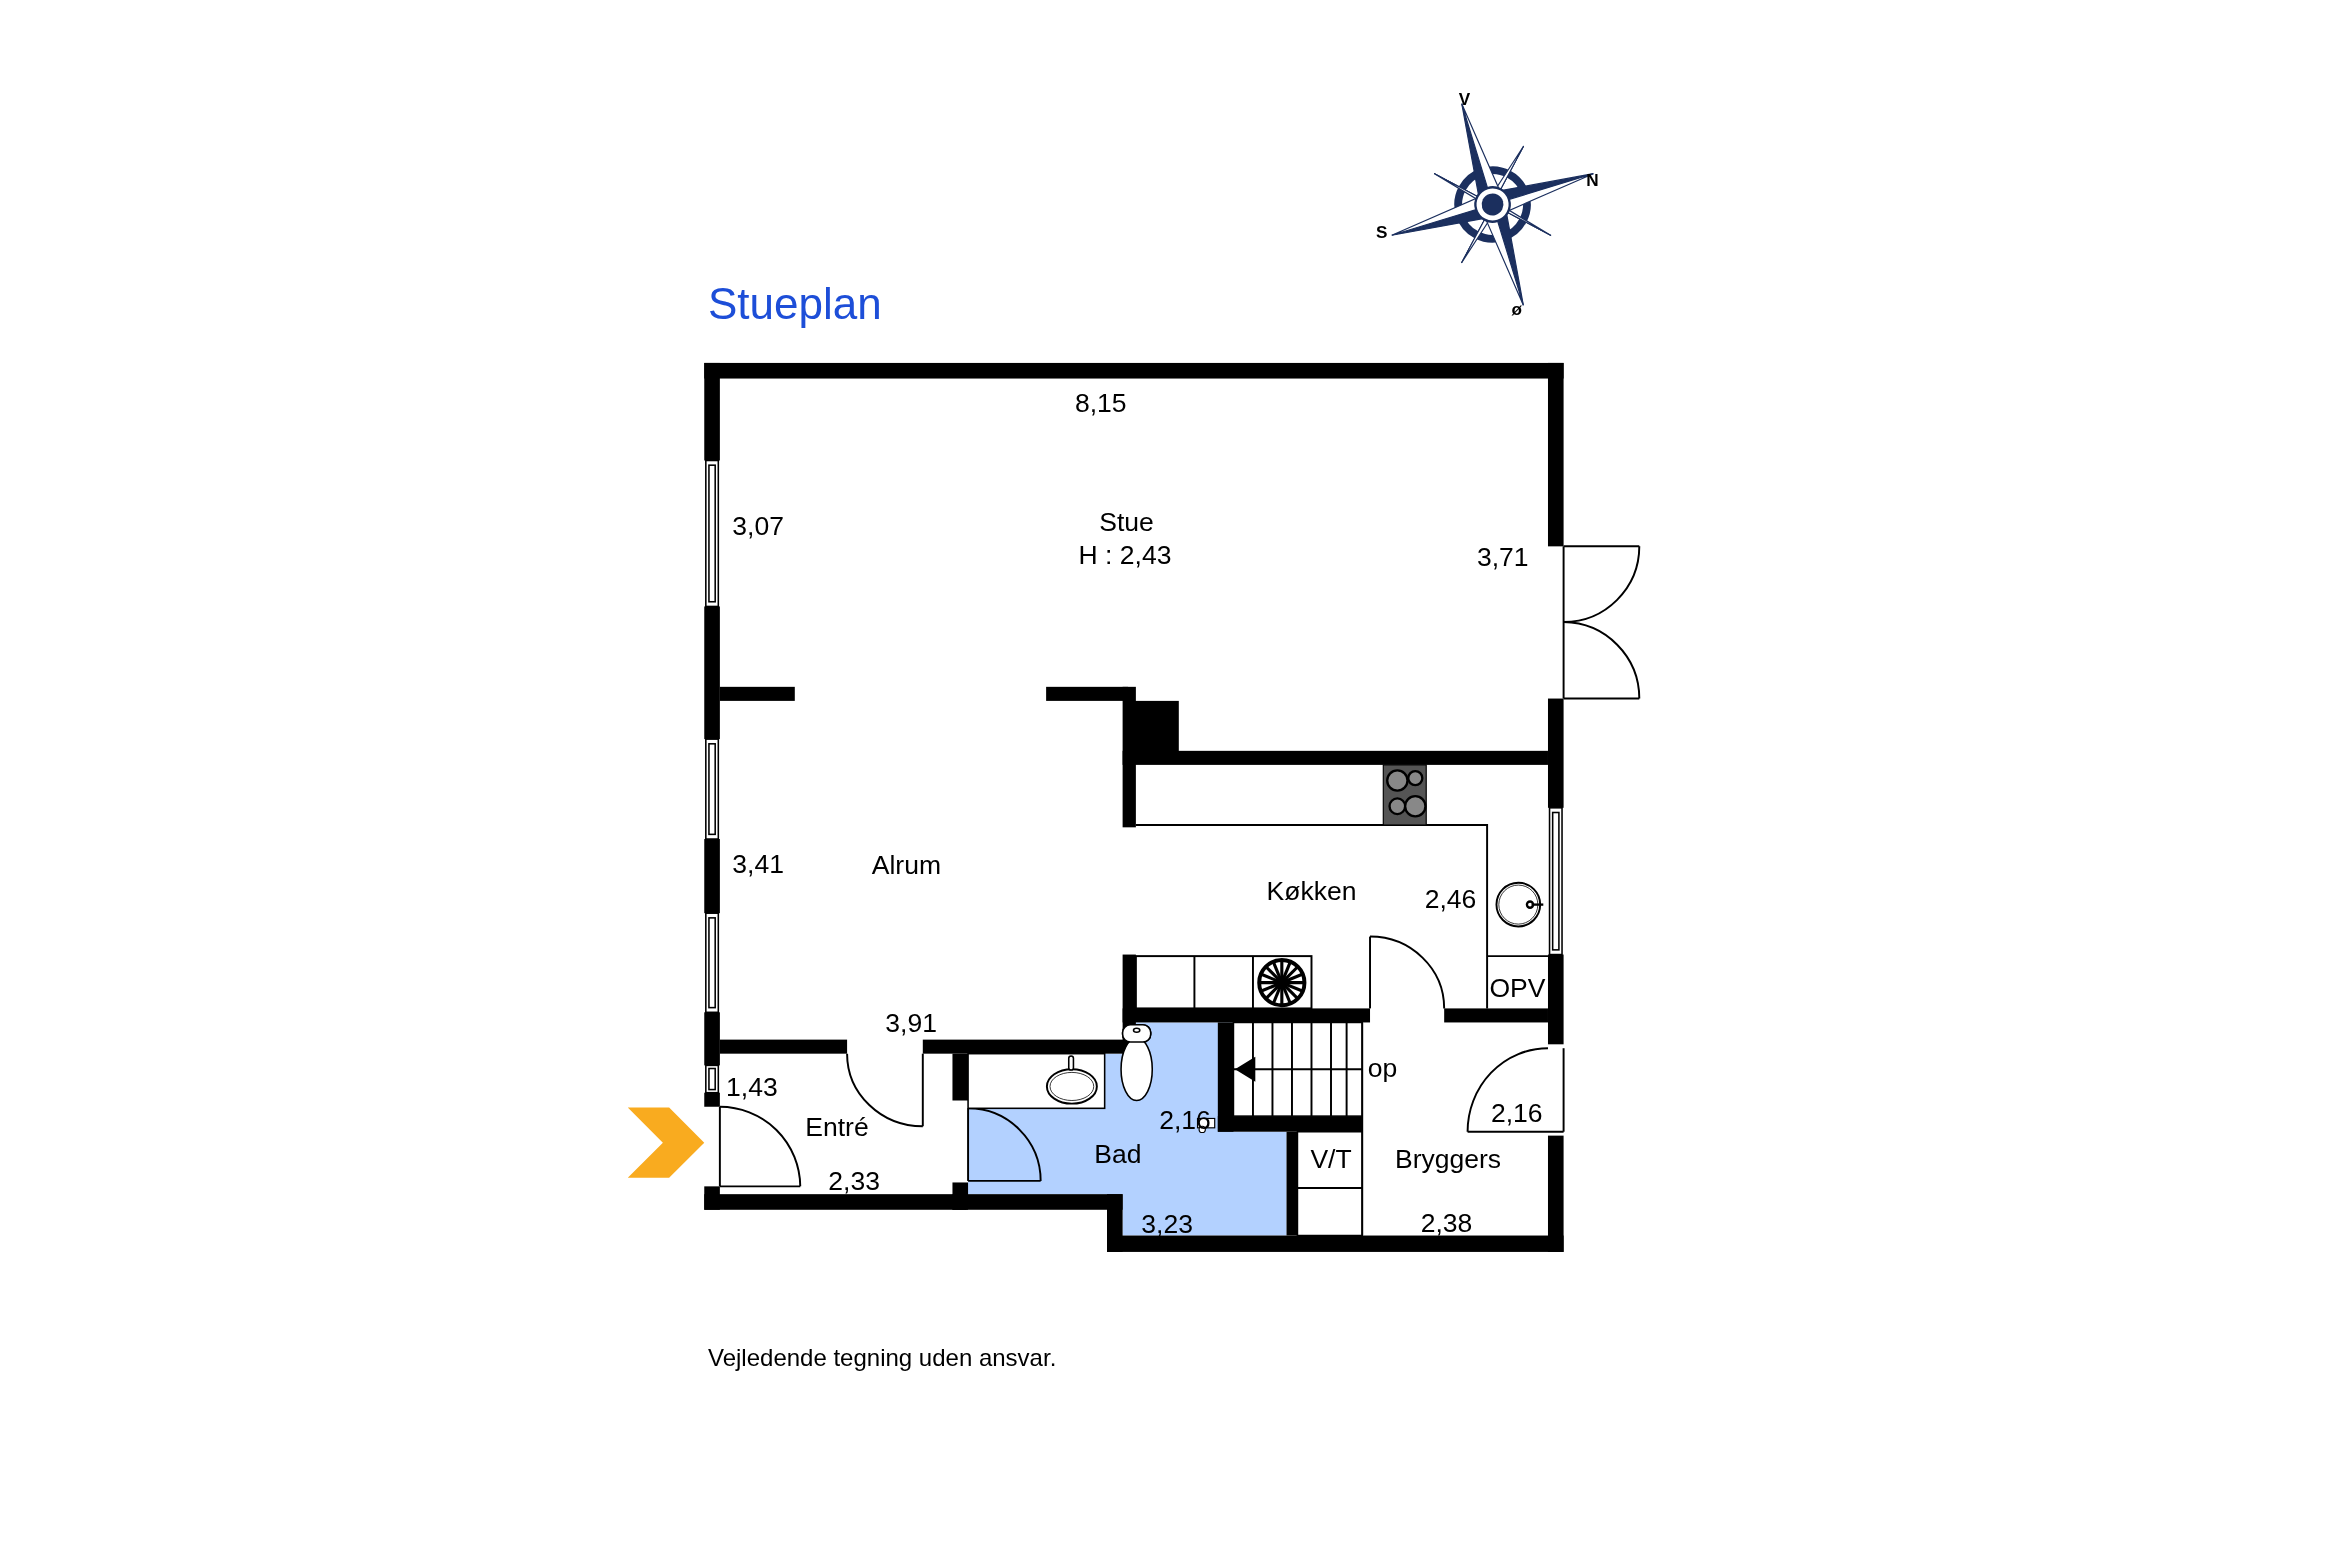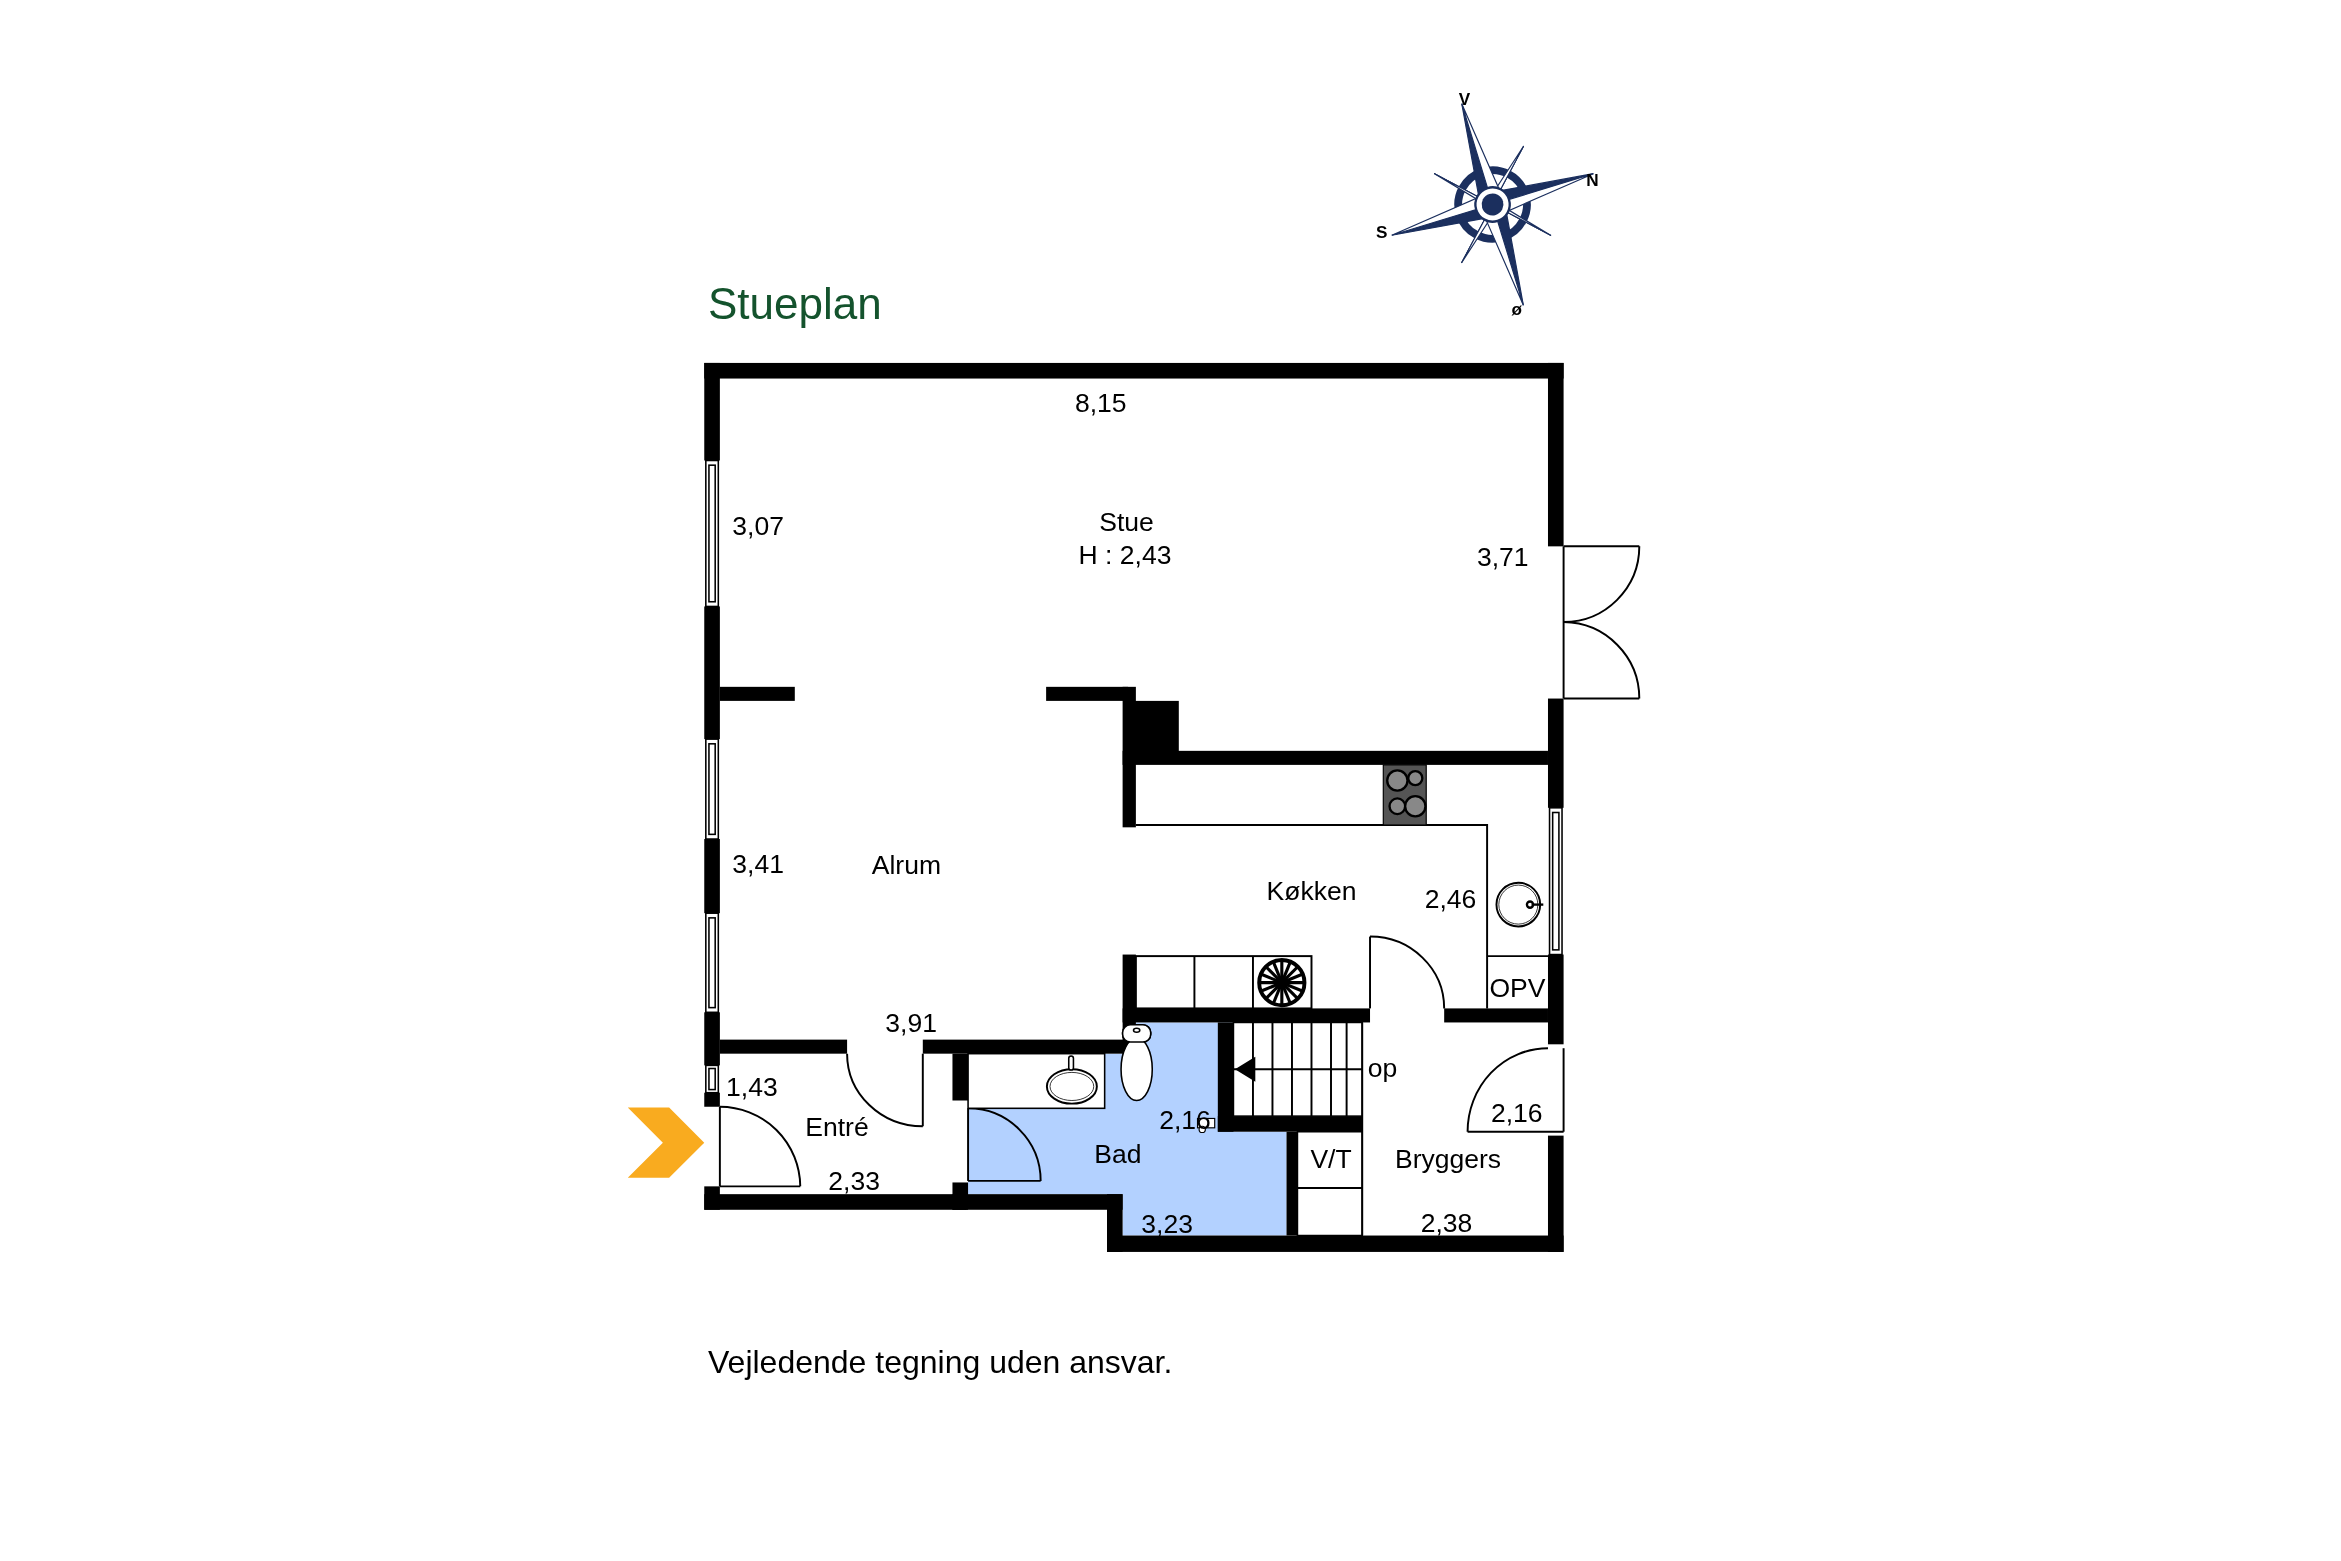--- a/index.html
+++ b/index.html
@@ -1,19 +1,19 @@
 <!DOCTYPE html>
 <html style="font-size:12.5px"><head>
 <meta charset="utf-8">
 <style>
   html, body { margin: 0; padding: 0; background: #ffffff; }
   body { width: 2342px; height: 1561px; position: relative; overflow: hidden; font-family: "Liberation Sans", sans-serif; }
   #plan { position: absolute; left: 0; top: 0; width: 2342px; height: 1561px; }
-  .title { position: absolute; left: 708px; top: 279px; font-size: 44px; color: #14532d; }
-  .footer { position: absolute; left: 708px; top: 1344px; font-size: 32px; color: #000; }
+  .title { position: absolute; left: 708px; top: 279px; font-size: 44px; color: #1d4ed8; }
+  .footer { position: absolute; left: 708px; top: 1344px; font-size: 24px; color: #000; }
   .lbl { font-family: "Liberation Sans", sans-serif; font-size: 34px; fill: #000; }
   .lbl-mid { text-anchor: middle; }
   .compass-lbl { font-family: "Liberation Sans", sans-serif; font-size: 22px; font-weight: bold; fill: #000; text-anchor: middle; }
   .wall { fill: #000; }
   .thin { fill: none; stroke: #000; stroke-width: 2.5; }
   .counter { fill: #fff; stroke: #000; stroke-width: 2.5; }
   .win { fill: #fff; stroke: #000; stroke-width: 2; }
 </style>
 </head>
 <body>

